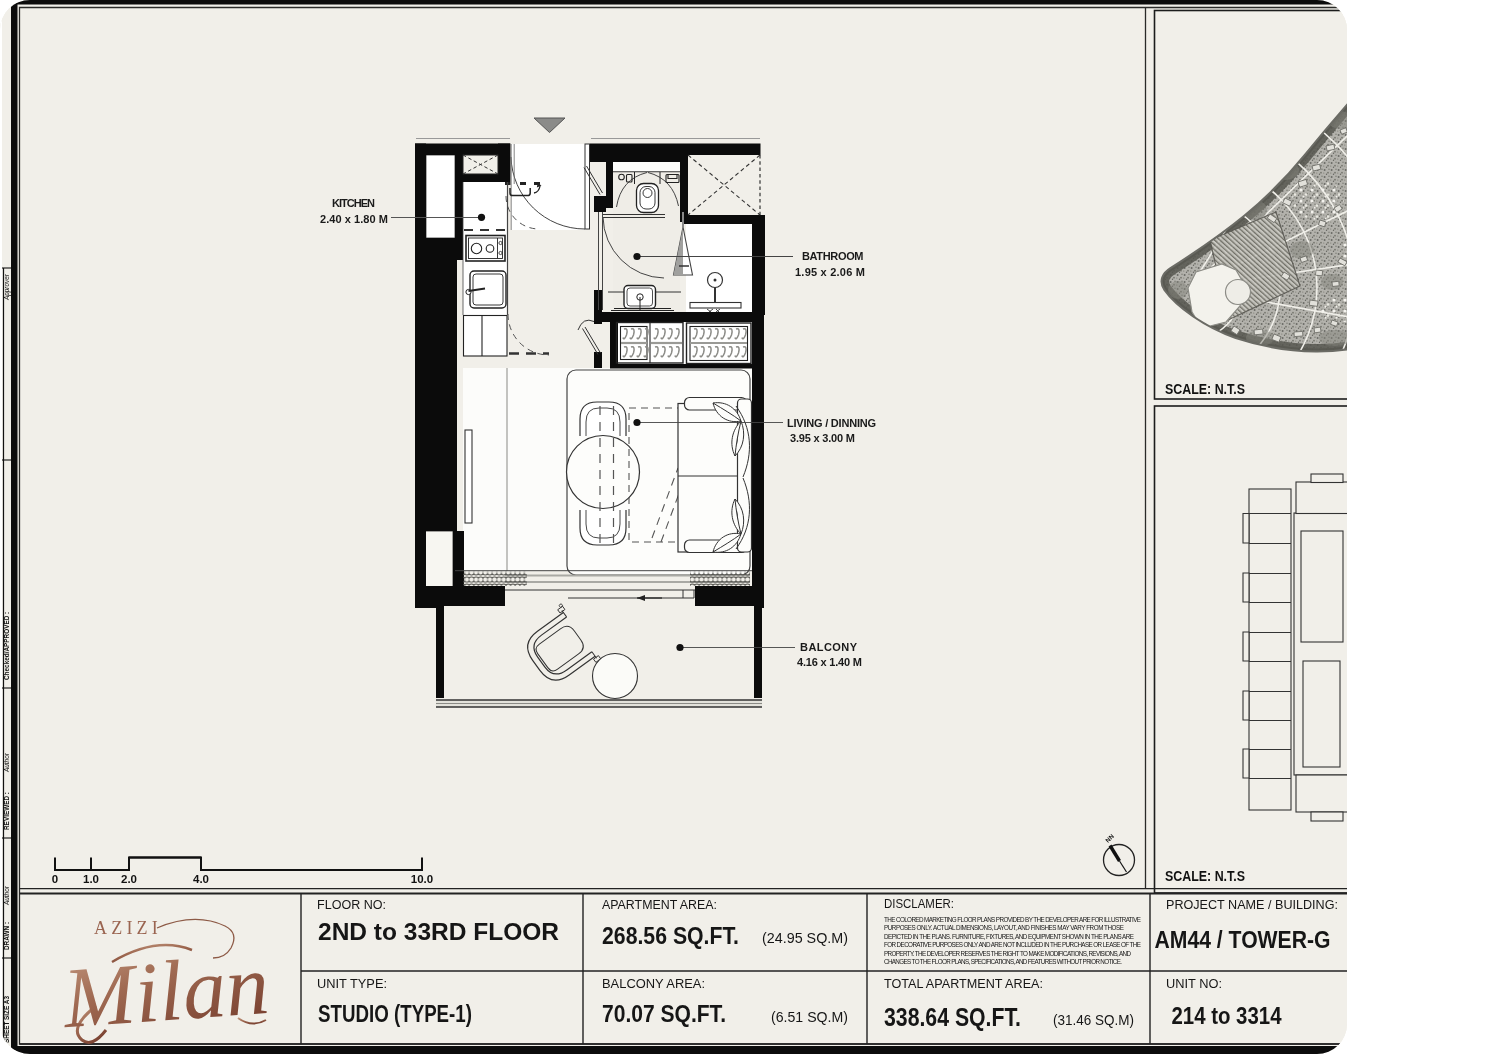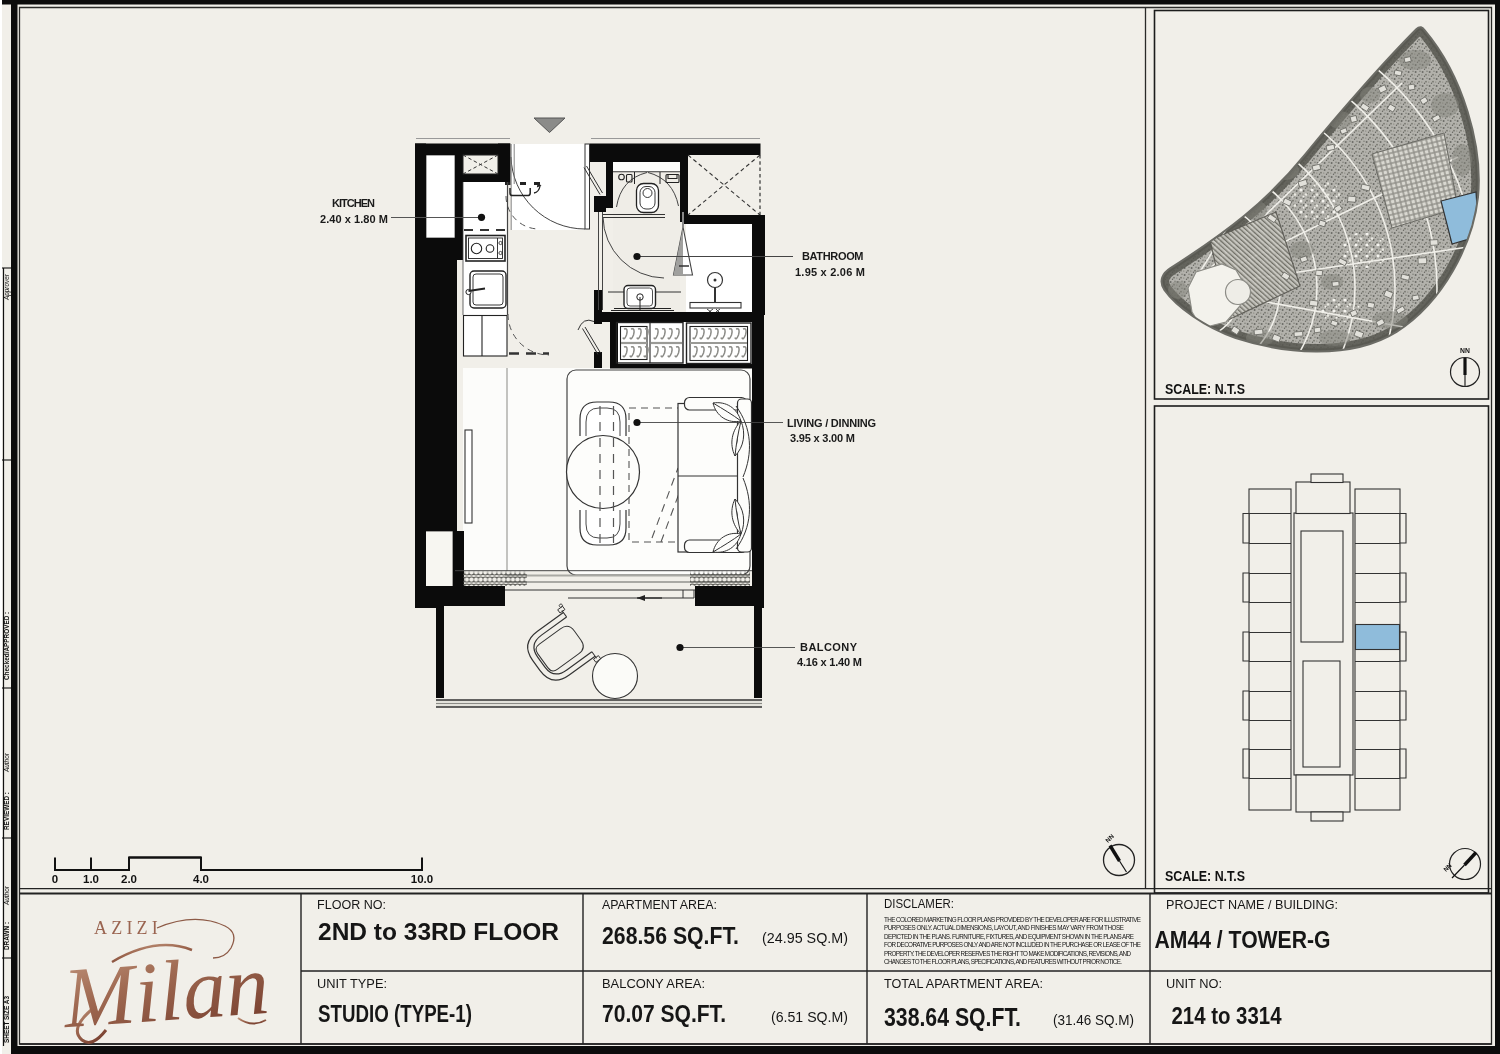--- a/index.html
+++ b/index.html
@@ -1,17 +1,17 @@
 <!DOCTYPE html>
 <html><head>
 <meta charset="utf-8">
 <style>
 html,body{margin:0;padding:0;background:#ffffff;}
-#page{position:relative;width:1500px;height:1054px;background:#f1efe9;overflow:hidden;
-font-family:"Liberation Sans", sans-serif;}
+#page{position:relative;width:1347px;height:1054px;background:#f1efe9;overflow:hidden;
+font-family:"Liberation Sans", sans-serif;border-radius:30px;}
 svg{position:absolute;left:0;top:0;}
 </style>
 </head>
 <body>
 <div id="page">
 <svg width="1500" height="1054" viewBox="0 0 1500 1054">
 <defs>
 <linearGradient id="copper" x1="0" y1="0" x2="0.6" y2="1">
 <stop offset="0" stop-color="#c49a82"></stop>
 <stop offset="0.45" stop-color="#a06a52"></stop>

